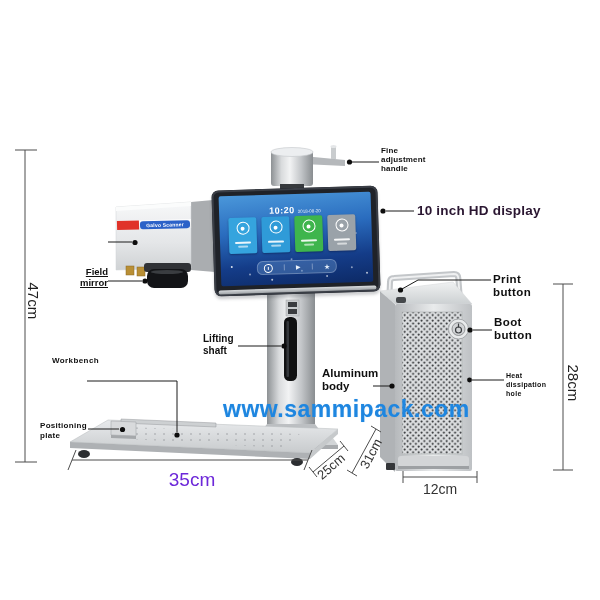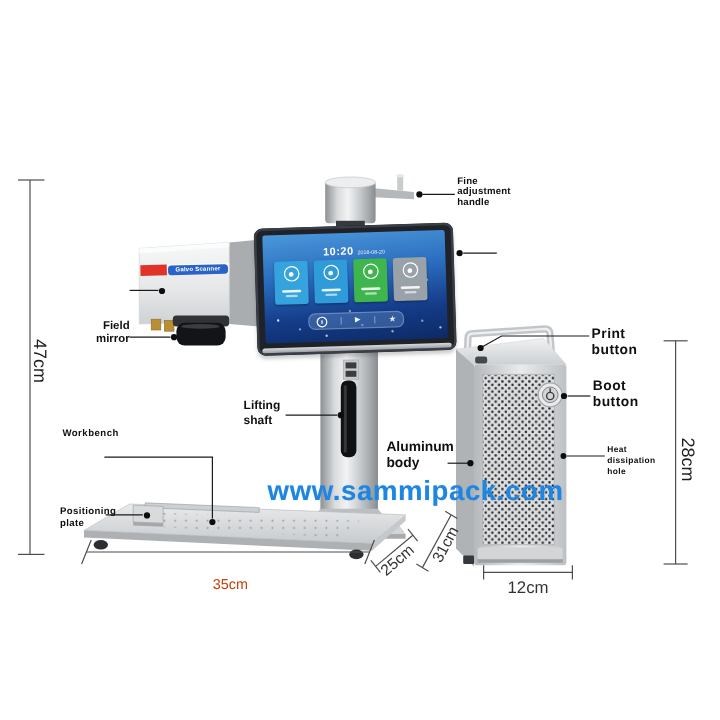--- a/index.html
+++ b/index.html
@@ -277,40 +277,41 @@
     <div class="bezel-strip"></div>
   </div>
 
   <div id="scanner-stripe">
     <div class="red"></div>
     <div class="pill">Galvo Scanner</div>
   </div>
 
   <div id="watermark" style="color: rgb(30, 134, 224);">www.sammipack.com</div>
 
-  <div class="note" style="left:48px;top:267px;width:60px;text-align:right;font-size:9.5px;line-height:1.15;">Field
+  <div class="note" style="left:48px;top:267px;width:60px;text-align:right;font-size:9.5px;line-height:1.15;text-decoration:underline;">Field
 mirror</div>
   <div class="note" style="left:203px;top:333px;font-size:10px;line-height:1.2;">Lifting
 shaft</div>
   <div class="note" style="left:52px;top:356px;font-size:8px;letter-spacing:.4px;">Workbench</div>
-  <div class="note" style="left:50px;top:421px;font-size:8px;line-height:1.25;letter-spacing:.3px;">Positioning
+  <div class="note" style="left:40px;top:421px;font-size:8px;line-height:1.25;letter-spacing:.3px;">Positioning
 plate</div>
   <div class="note" style="left:381px;top:147px;font-size:8px;line-height:1.1;letter-spacing:.2px;">Fine
 adjustment
 handle</div>
+  <div class="note" style="left:417px;top:203px;font-size:13.5px;color:#2a1631;letter-spacing:.2px;">10 inch HD display</div>
   <div class="note" style="left:493px;top:273px;font-size:11.5px;line-height:1.1;letter-spacing:.4px;">Print
 button</div>
   <div class="note" style="left:494px;top:316px;font-size:11.5px;line-height:1.1;letter-spacing:.4px;">Boot
 button</div>
   <div class="note" style="left:506px;top:371px;font-size:7px;line-height:1.3;letter-spacing:.3px;">Heat
 dissipation
 hole</div>
   <div class="note" style="left:322px;top:367px;font-size:11.5px;line-height:1.1;">Aluminum
 body</div>
 
   <div class="dim" style="left:15px;top:292px;width:36px;font-size:15px;color:#1f1f1f;transform:rotate(90deg);">47cm</div>
   <div class="dim" style="left:555px;top:374px;width:36px;font-size:15px;color:#1f1f1f;transform:rotate(90deg);">28cm</div>
-  <div class="dim" style="left:167px;top:480px;width:50px;font-size:12px;color:#c2410c;">35cm</div>
+  <div class="dim" style="left:167px;top:469px;width:50px;font-size:19px;color:#6d28d9;">35cm</div>
   <div class="dim" style="left:415px;top:481px;width:50px;font-size:14px;">12cm</div>
   <div class="dim" style="left:311px;top:459px;width:40px;font-size:13px;transform:rotate(-41deg);">25cm</div>
   <div class="dim" style="left:351px;top:446px;width:40px;font-size:13px;transform:rotate(-62deg);">31cm</div>
 
 </div>
 
 </body></html>

